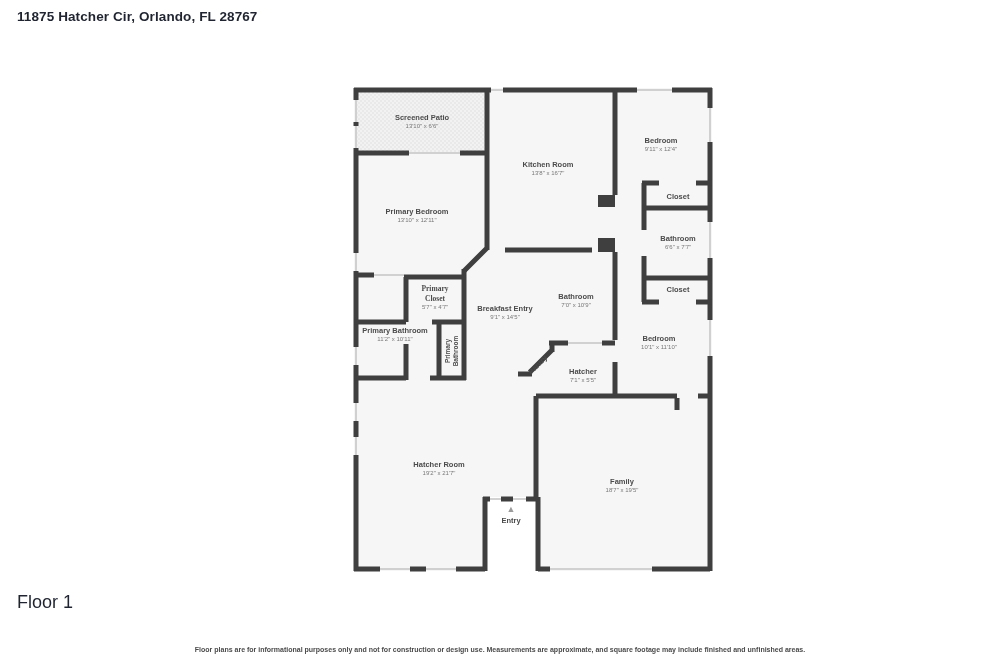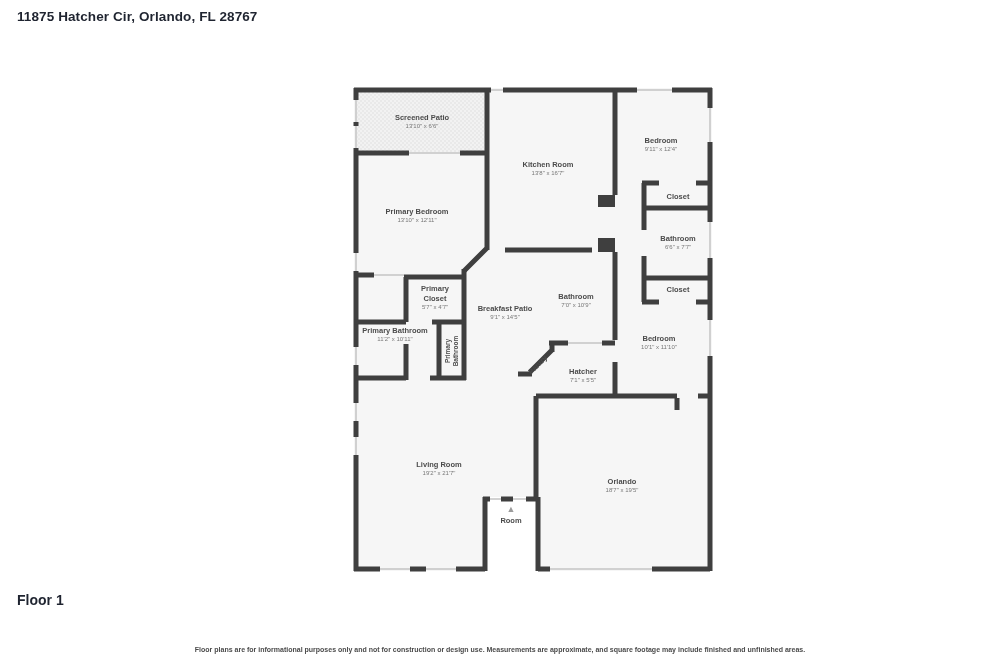--- a/index.html
+++ b/index.html
@@ -1,29 +1,29 @@
 <!DOCTYPE html>
 <html><head>
 <meta charset="utf-8">
 <style>
   html,body{margin:0;padding:0;background:#ffffff;}
   body{width:1000px;height:667px;position:relative;overflow:hidden;
        font-family:"Liberation Sans", sans-serif;}
   .page-title{position:absolute;left:17px;top:9px;font-size:13.5px;font-weight:bold;
               color:#1f2430;letter-spacing:.1px;}
-  .floor-label{position:absolute;left:17px;top:592px;font-size:14px;font-weight:bold;color:#1f2430;}
+  .floor-label{position:absolute;left:17px;top:592px;font-size:18px;font-weight:normal;color:#1f2430;}
   .disclaimer{position:absolute;left:0;top:646px;width:1000px;text-align:center;
               font-size:7px;font-weight:600;color:#4a4a4a;}
   .plan{position:absolute;left:0;top:0;width:851px;height:667px;margin-left:32px;}
   .plan svg{position:absolute;left:0;top:0;}
   .room-label{position:absolute;transform:translate(-50%,-50%);text-align:center;
               color:#4b4b4b;line-height:1.3;white-space:nowrap;z-index:5;}
   .room-label .rn{font-size:7.5px;font-weight:600;}
   .room-label .rd{font-size:6px;font-weight:400;color:#787878;}
-  .room-label.wrap .rn{white-space:normal;width:46px;margin:0 auto;}
+  .room-label.wrap .rn{white-space:normal;width:46px;margin:0 auto;font-family:Liberation Serif, serif;}
   .room-label.vert{transform:translate(-50%,-50%) rotate(-90deg);}
   .room-label.vert .rn{white-space:normal;width:48px;font-size:6.5px;margin:0 auto;}
   .room-label.diag{transform:translate(-50%,-50%) rotate(-45deg);}
   .entry-arrow{position:absolute;transform:translate(-50%,-50%);font-size:9px;color:#9b9b9b;z-index:5;}
 </style>
 </head>
 <body>
 
 <div class="page-title">11875 Hatcher Cir, Orlando, FL 28767</div>
 
@@ -123,21 +123,21 @@
   </div>
   <div class="room-label" style="left:385px;top:216px">
     <div class="rn">Primary Bedroom</div>
     <div class="rd">13'10" x 12'11"</div>
   </div>
   <div class="room-label wrap" style="left:403px;top:298px">
     <div class="rn">Primary Closet</div>
     <div class="rd">5'7" x 4'7"</div>
   </div>
   <div class="room-label" style="left:473px;top:313px">
-    <div class="rn">Breakfast Patio</div>
+    <div class="rn">Breakfast Entry</div>
     <div class="rd">9'1" x 14'5"</div>
   </div>
   <div class="room-label" style="left:544px;top:301px">
     <div class="rn">Bathroom</div>
     <div class="rd">7'0" x 10'9"</div>
   </div>
   <div class="room-label" style="left:363px;top:335px">
     <div class="rn">Primary Bathroom</div>
     <div class="rd">11'2" x 10'11"</div>
   </div>
@@ -149,27 +149,27 @@
   </div>
   <div class="room-label" style="left:551px;top:376px">
     <div class="rn">Hatcher</div>
     <div class="rd">7'1" x 5'5"</div>
   </div>
   <div class="room-label" style="left:627px;top:343px">
     <div class="rn">Bedroom</div>
     <div class="rd">10'1" x 11'10"</div>
   </div>
   <div class="room-label" style="left:407px;top:469px">
-    <div class="rn">Living Room</div>
+    <div class="rn">Hatcher Room</div>
     <div class="rd">19'2" x 21'7"</div>
   </div>
   <div class="room-label" style="left:590px;top:486px">
-    <div class="rn">Orlando</div>
+    <div class="rn">Family</div>
     <div class="rd">18'7" x 19'5"</div>
   </div>
   <div class="entry-arrow" style="left:479px;top:509px">▲</div>
   <div class="room-label" style="left:479px;top:521px">
-    <div class="rn">Room</div>
+    <div class="rn">Entry</div>
   </div>
 </div>
 
 <div class="floor-label">Floor 1</div>
 <div class="disclaimer">Floor plans are for informational purposes only and not for construction or design use. Measurements are approximate, and square footage may include finished and unfinished areas.</div>
 
 </body></html>

